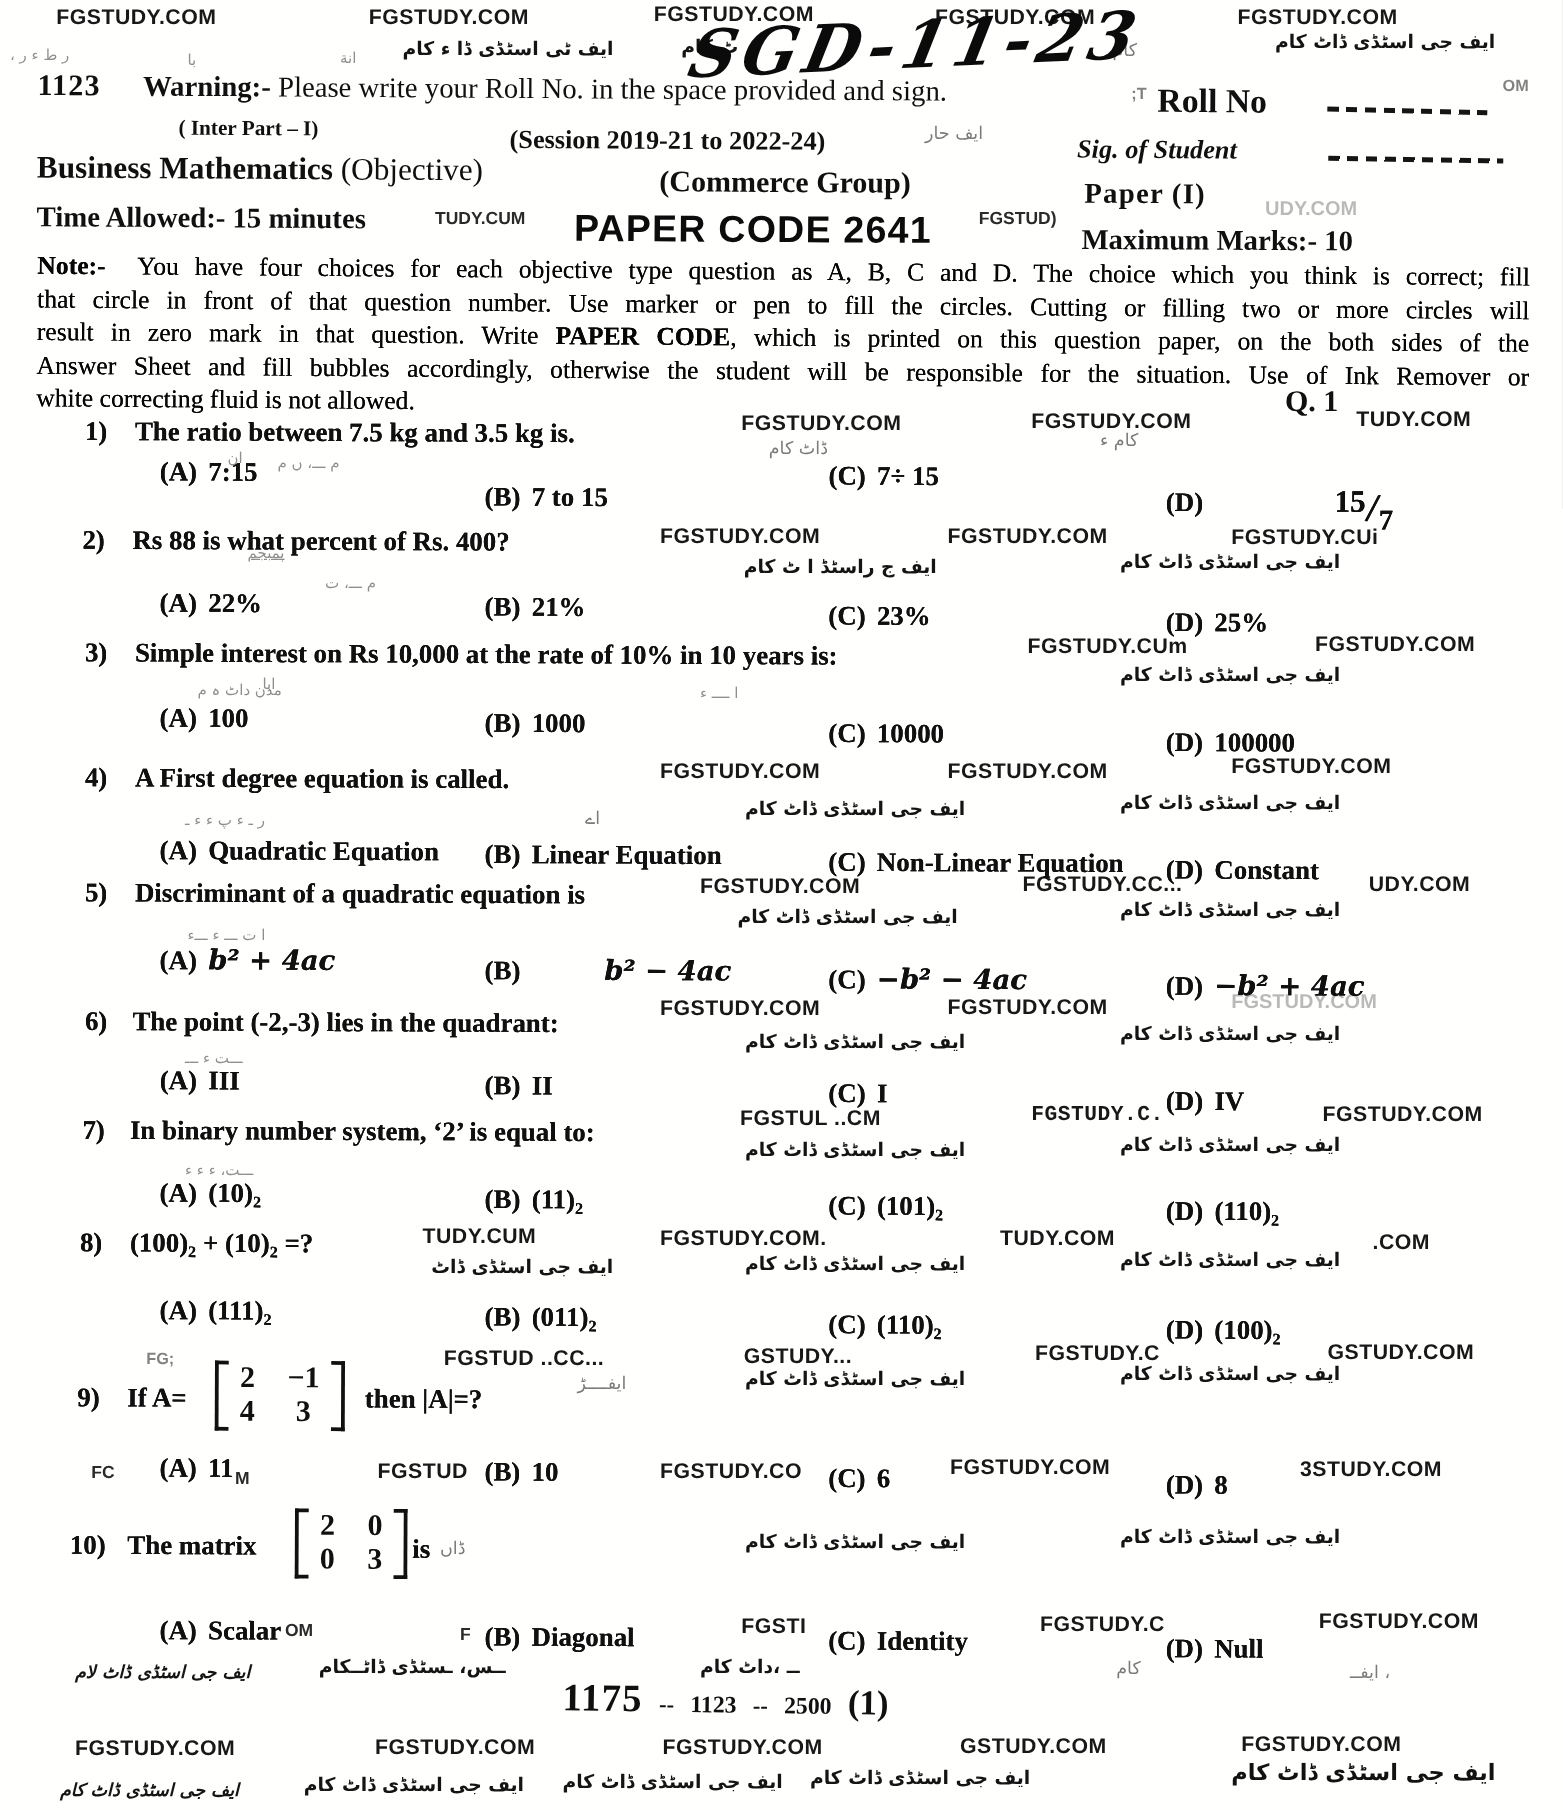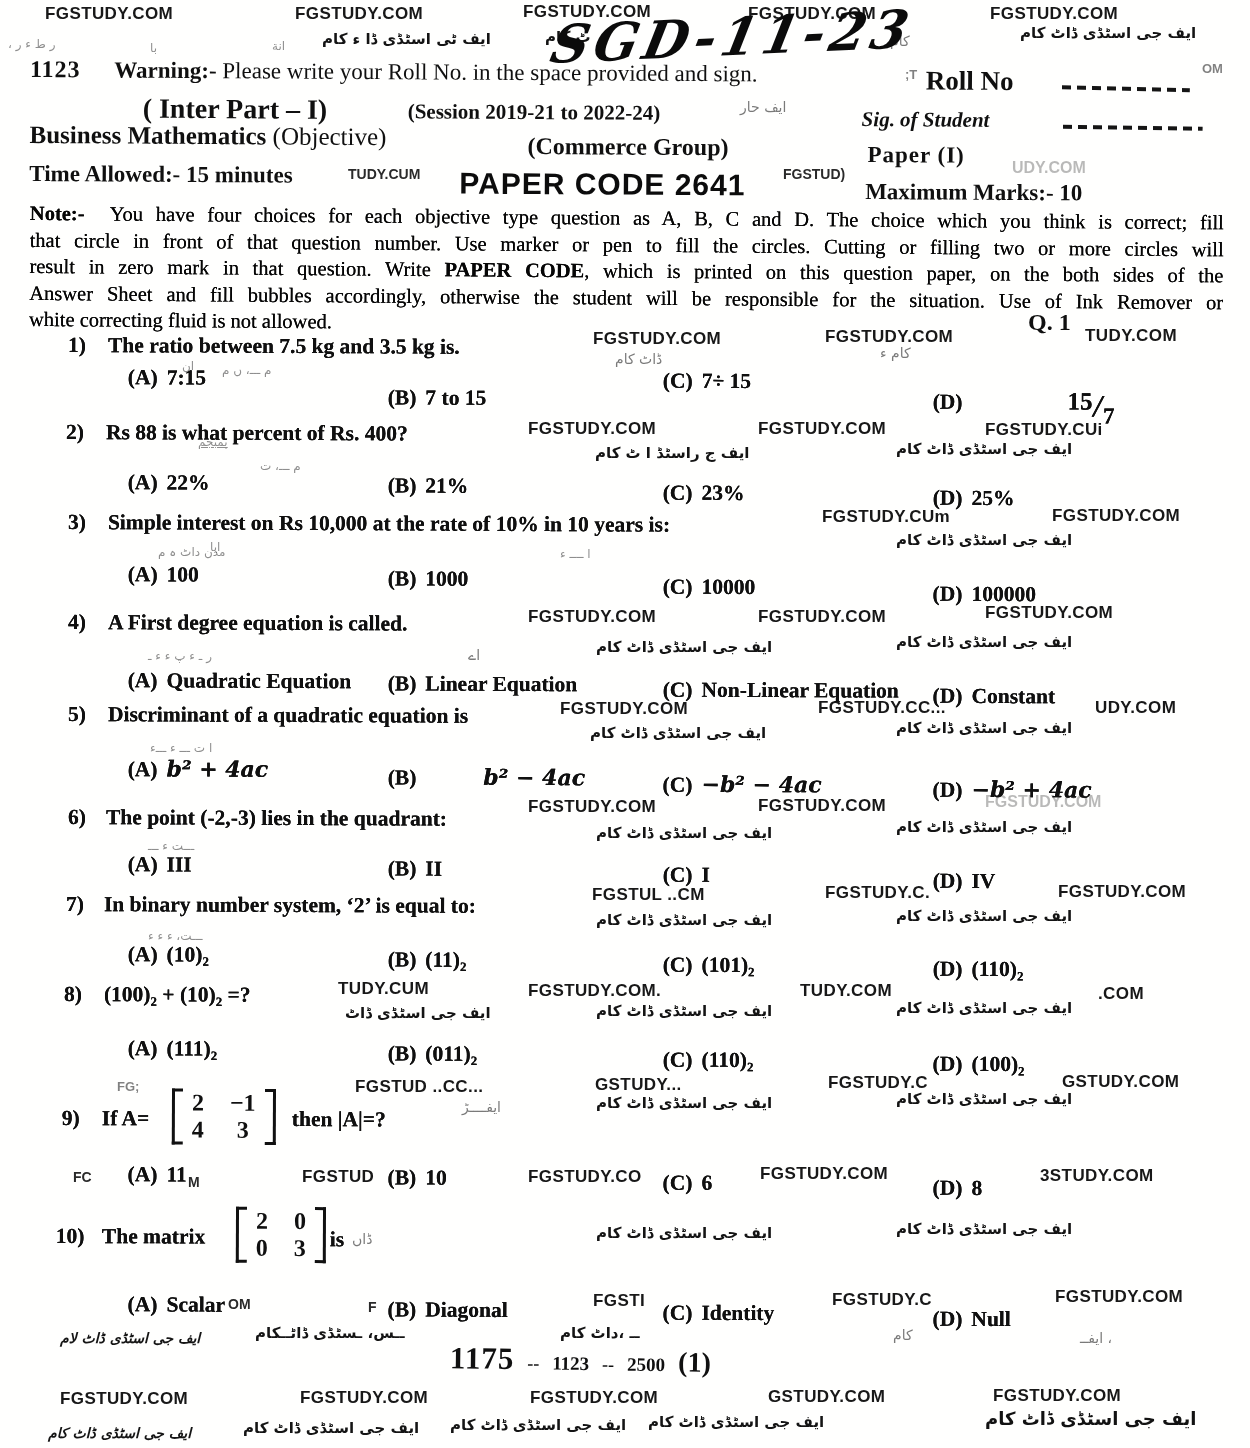--- a/index.html
+++ b/index.html
@@ -25,21 +25,21 @@
   .hand{
     position:absolute; left:552px; top:6px; font-family:"DejaVu Serif",serif;
     font-style:italic; font-weight:bold; font-size:52px; letter-spacing:5px;
     transform:rotate(-2.5deg) skewX(-14deg); color:#0b0b0b; white-space:nowrap;
   }
   .t-bold{font-weight:bold;}
   .l-warn{left:30px; top:56px; font-size:23px; white-space:nowrap;}
   .n1123{font-weight:bold; font-size:24px; margin-right:28px; letter-spacing:1px;}
   .rollno{left:926px; top:60px; font-size:27px; font-weight:600; white-space:nowrap;}
   .dashline{position:absolute; height:3.5px; background:repeating-linear-gradient(90deg,#151515 0 9px,transparent 9px 15px);}
-  .interpart{left:143px; top:92px; font-size:28px; font-weight:bold; white-space:nowrap;}
+  .interpart{left:143px; top:92px; font-size:17px; font-weight:bold; white-space:nowrap;}
   .session{left:408px; top:97px; font-size:21px; font-weight:bold; white-space:nowrap;}
   .sig{left:862px; top:102px; font-size:21px; font-weight:bold; font-style:italic; white-space:nowrap;}
   .subject{left:30px; top:121px; font-size:25px; white-space:nowrap;}
   .commerce{left:528px; top:130px; font-size:24px; font-weight:bold; white-space:nowrap;}
   .paperI{left:868px; top:137px; font-size:23px; font-weight:bold; letter-spacing:1px; white-space:nowrap;}
   .time{left:30px; top:161px; font-size:23px; font-weight:600; white-space:nowrap;}
   .pcode{
     left:460px; top:164px; font-family:"Liberation Sans","DejaVu Sans",sans-serif;
     font-weight:900; font-size:30px; letter-spacing:1px; white-space:nowrap; color:#0c0c0c;
   }
@@ -139,21 +139,21 @@
       <span class="wm wm-u" style="left: 590px; top: 726px;">ایف جی اسٹڈی ڈاٹ کام</span>
       <span class="wm wm-u" style="left: 896px; top: 721px;">ایف جی اسٹڈی ڈاٹ کام</span>
       <span class="wm wm-sc" style="left: 150px; top: 742px;">ا ت ـــ ء ـــء</span>
       <span class="wm wm-b" style="left: 528px; top: 798px;">FGSTUDY.COM</span>
       <span class="wm wm-b" style="left: 758px; top: 797px;">FGSTUDY.COM</span>
       <span class="wm wm-g" style="left: 985px; top: 794px;">FGSTUDY.COM</span>
       <span class="wm wm-u" style="left: 596px; top: 826px;">ایف جی اسٹڈی ڈاٹ کام</span>
       <span class="wm wm-u" style="left: 896px; top: 820px;">ایف جی اسٹڈی ڈاٹ کام</span>
       <span class="wm wm-sc" style="left: 148px; top: 840px;">ـــت ء ـــ</span>
       <span class="wm wm-b" style="left: 592px; top: 886px;">FGSTUL ..CM</span>
-      <span class="wm wm-b" style="left: 825px; top: 884px;">FGSTUDY.C.</span>
+      <span class="wm wm-b" style="left: 825px; top: 884px; font-family: Liberation Mono, monospace;">FGSTUDY.C.</span>
       <span class="wm wm-b" style="left: 1058px; top: 883px;">FGSTUDY.COM</span>
       <span class="wm wm-u" style="left: 596px; top: 913px;">ایف جی اسٹڈی ڈاٹ کام</span>
       <span class="wm wm-u" style="left: 896px; top: 909px;">ایف جی اسٹڈی ڈاٹ کام</span>
       <span class="wm wm-sc" style="left: 148px; top: 930px;">ـــت، ء ء ء</span>
       <span class="wm wm-b" style="left: 338px; top: 980px;">TUDY.CUM</span>
       <span class="wm wm-b" style="left: 528px; top: 982px;">FGSTUDY.COM.</span>
       <span class="wm wm-b" style="left: 800px; top: 982px;">TUDY.COM</span>
       <span class="wm wm-b" style="left: 1098px; top: 985px;">.COM</span>
       <span class="wm wm-u" style="left: 345px; top: 1006px;">ایف جی اسٹڈی ڈاٹ</span>
       <span class="wm wm-u" style="left: 596px; top: 1004px;">ایف جی اسٹڈی ڈاٹ کام</span>

